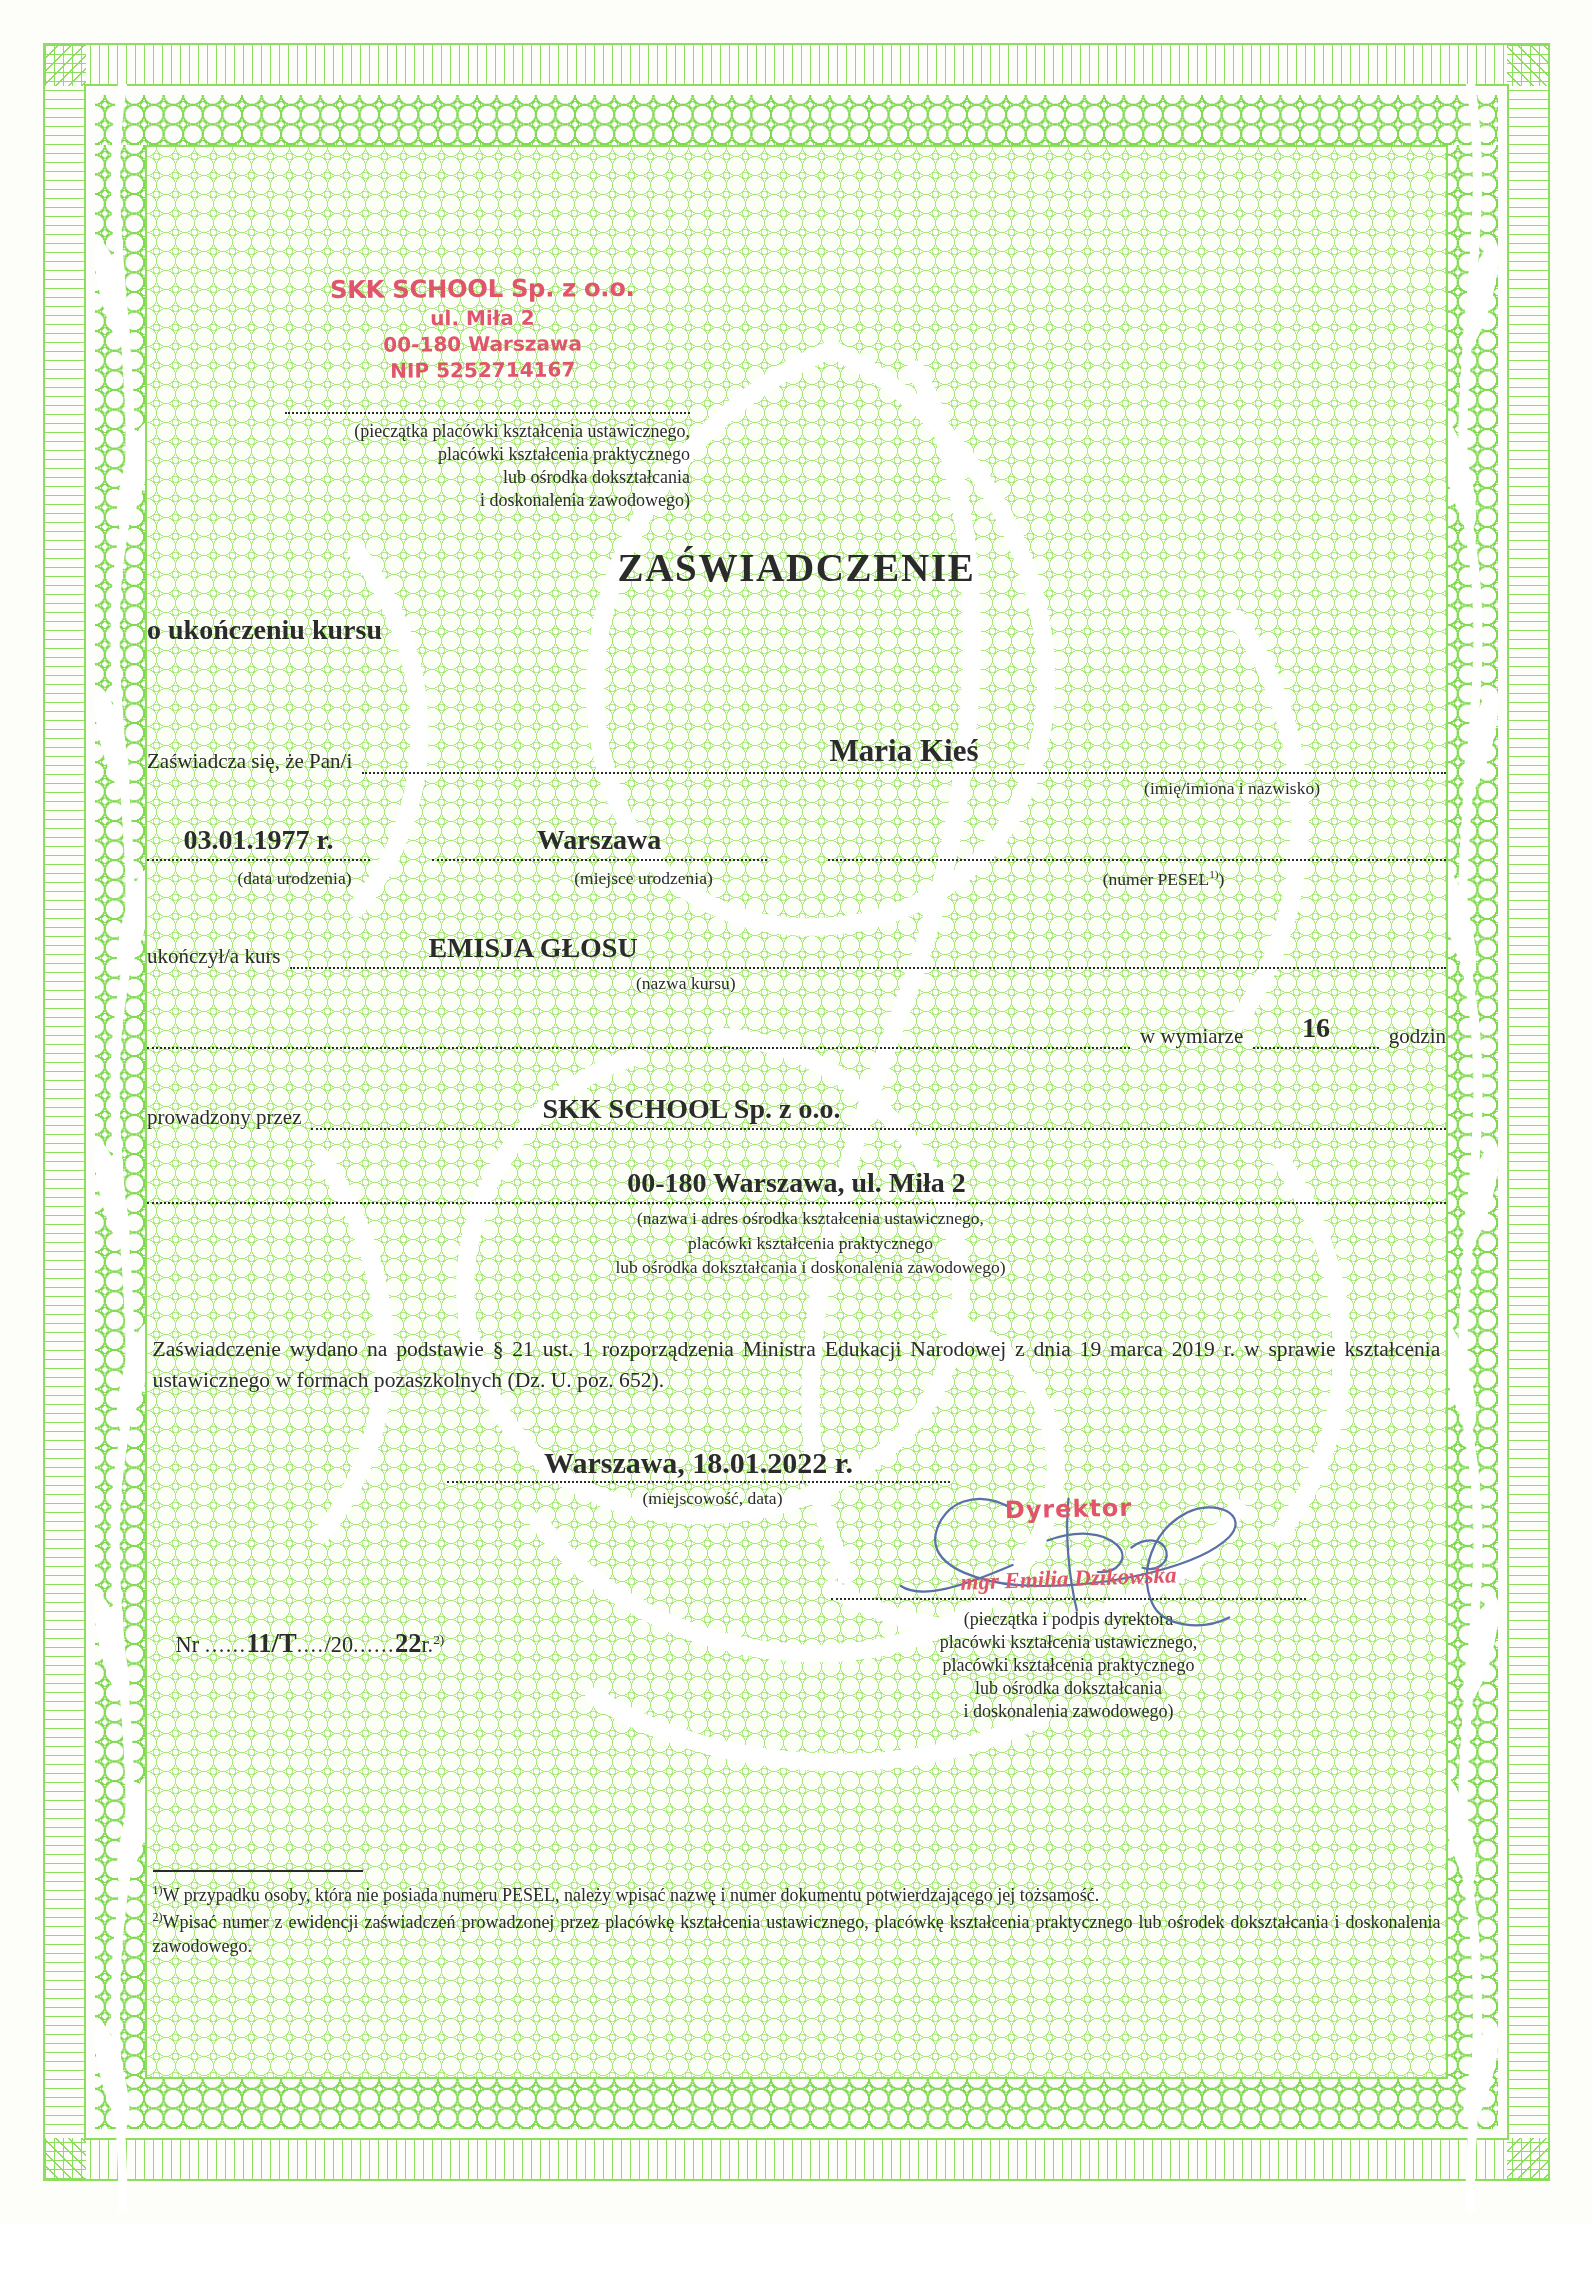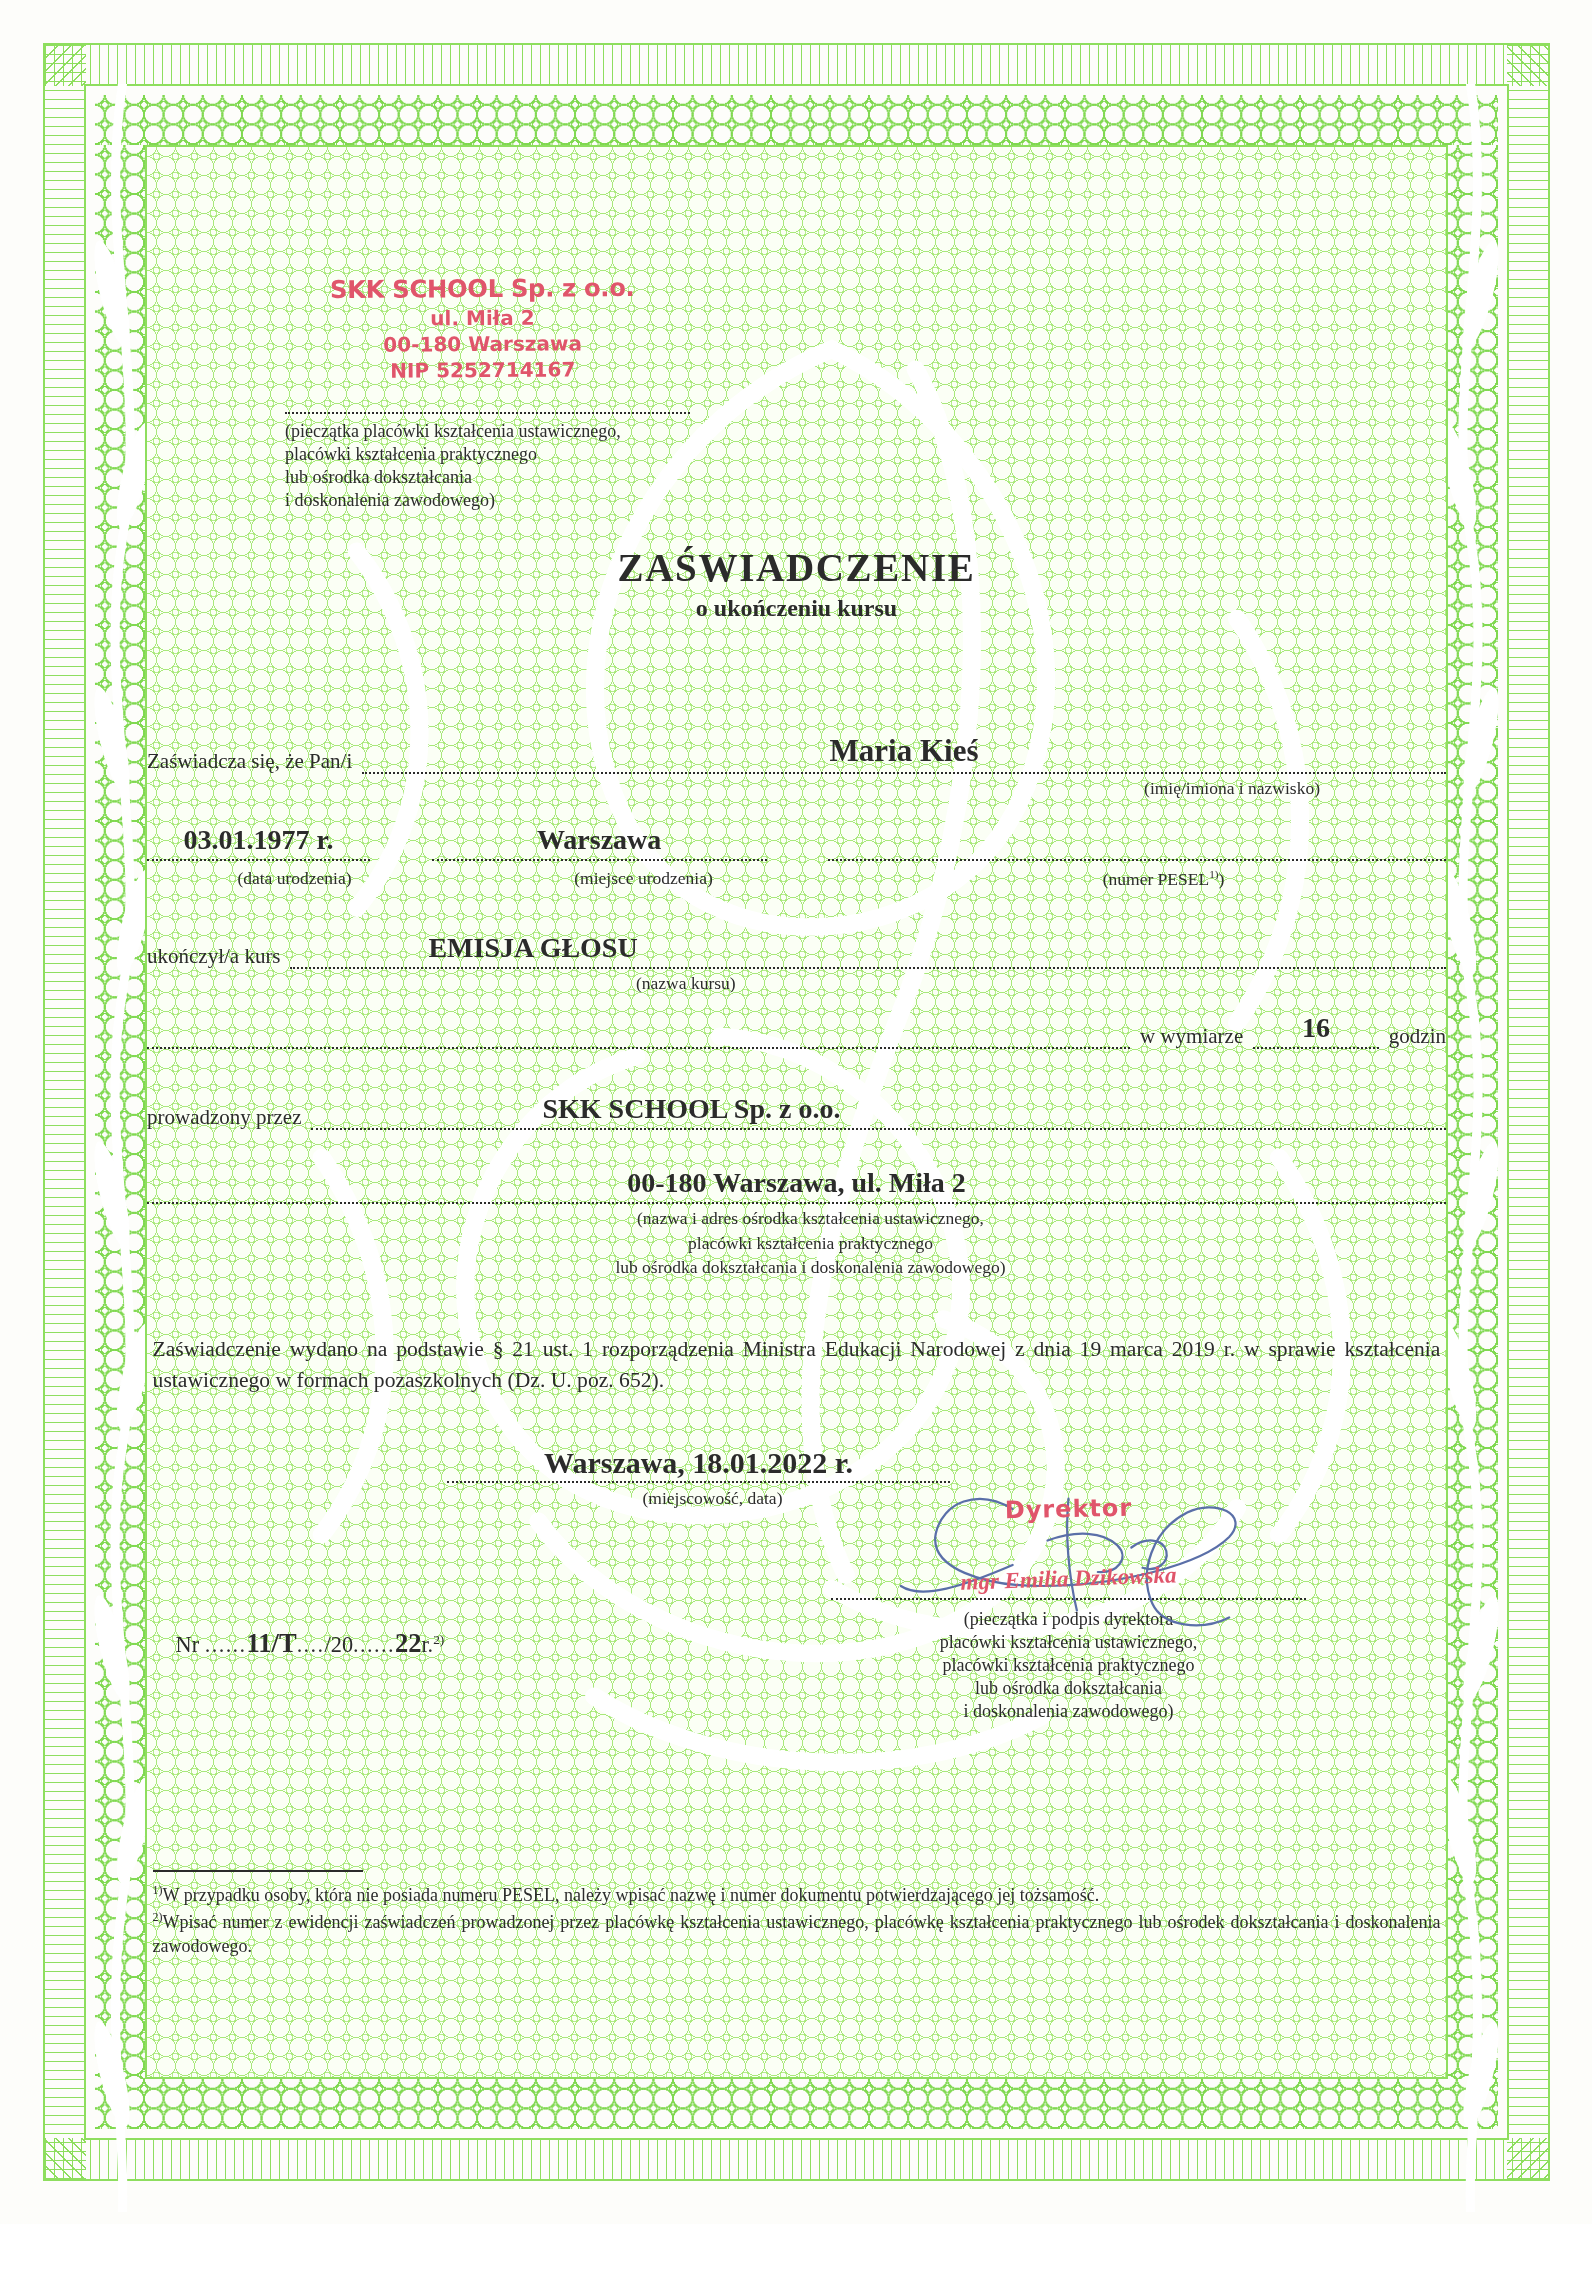--- a/index.html
+++ b/index.html
@@ -166,40 +166,39 @@
 
   .dotline {
     border-bottom: 2.8px dotted #2b2b2b;
     height: 0;
   }
 
   .stamp-caption {
     position: absolute;
     left: 138px; top: 265px;
     width: 405px;
-    text-align: left;
+    text-align: right;
     font-size: 18px;
     line-height: 1.28;
   }
   .stamp-caption .dotline { margin-bottom: 6.3px; }
 
   
   .title {
     position: absolute;
     left: 0; right: 0; top: 398px;
     text-align: center;
     font-size: 39px;
     font-weight: 700;
     letter-spacing: 1.7px;
   }
   .subtitle {
     position: absolute;
-    left: 0; right: 0; top: 448px;
-    text-align: center;
-    font-size: 24px;
+    left: 0; right: 0; top: 467px;
+    font-size: 28px;
     font-weight: 700;
   }
 
   
   .row { position: absolute; left: 0; right: 0; }
 
   .lbl { font-size: 21px; white-space: nowrap; }
 
   .fill {
     position: relative;

